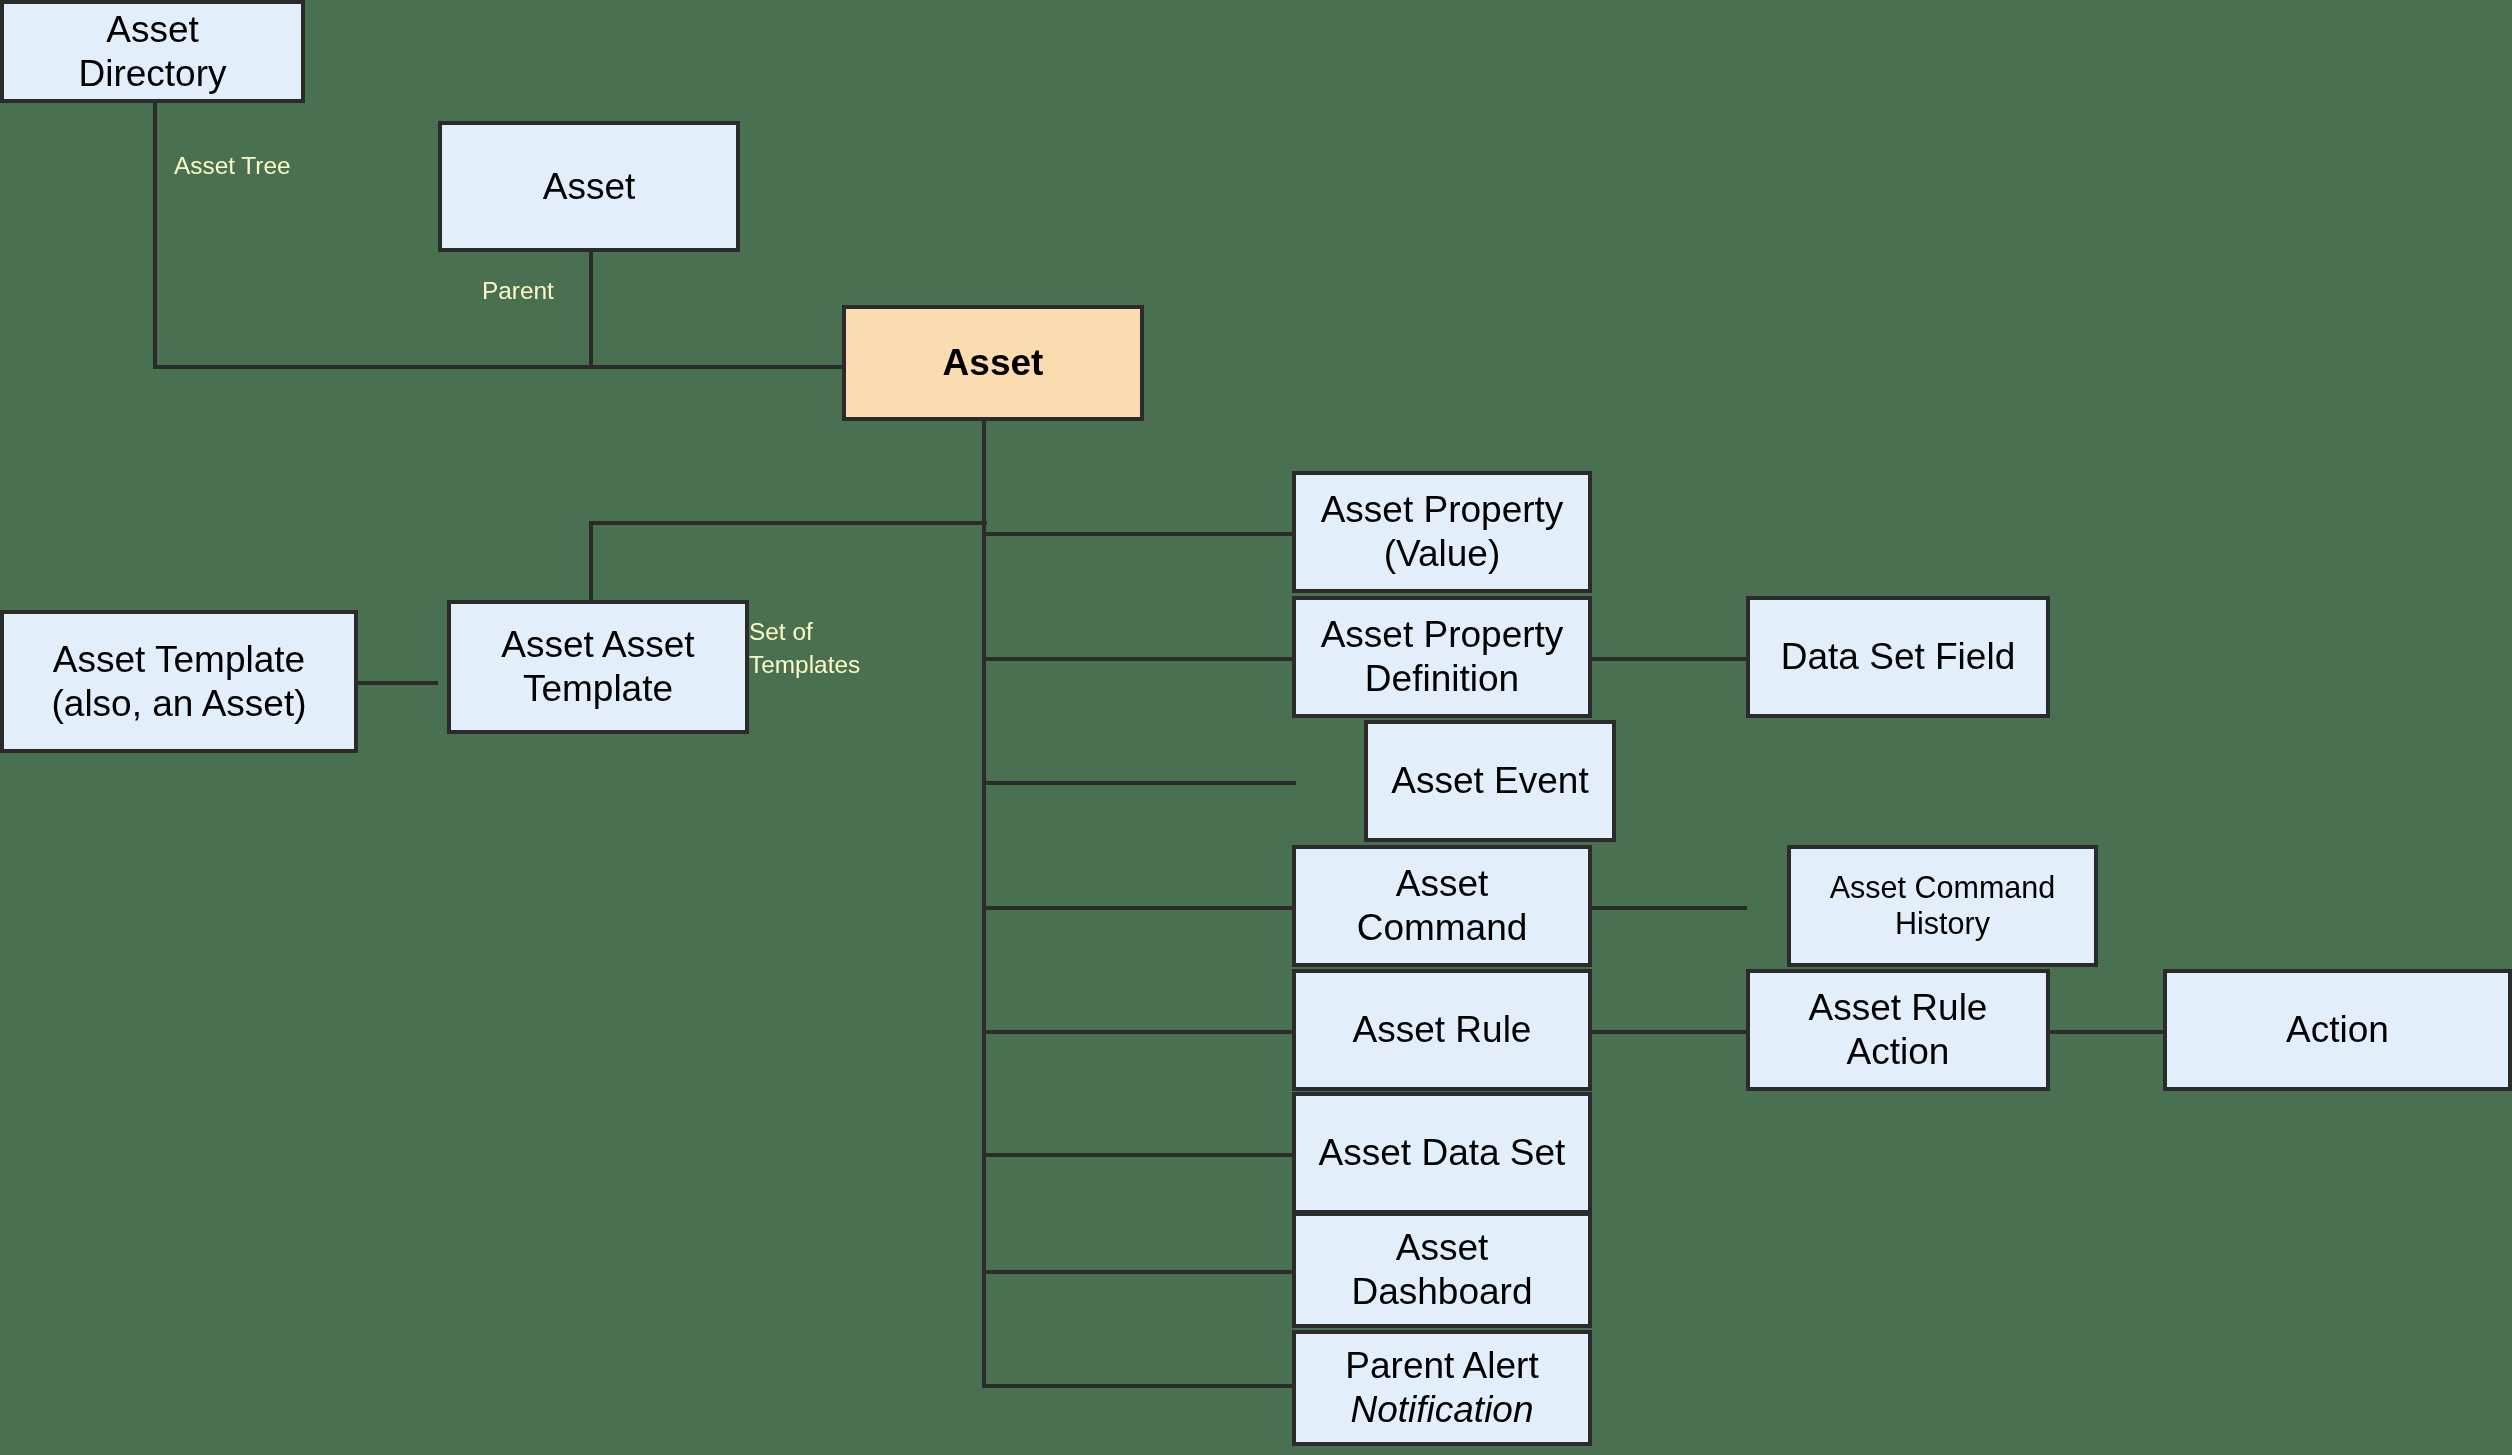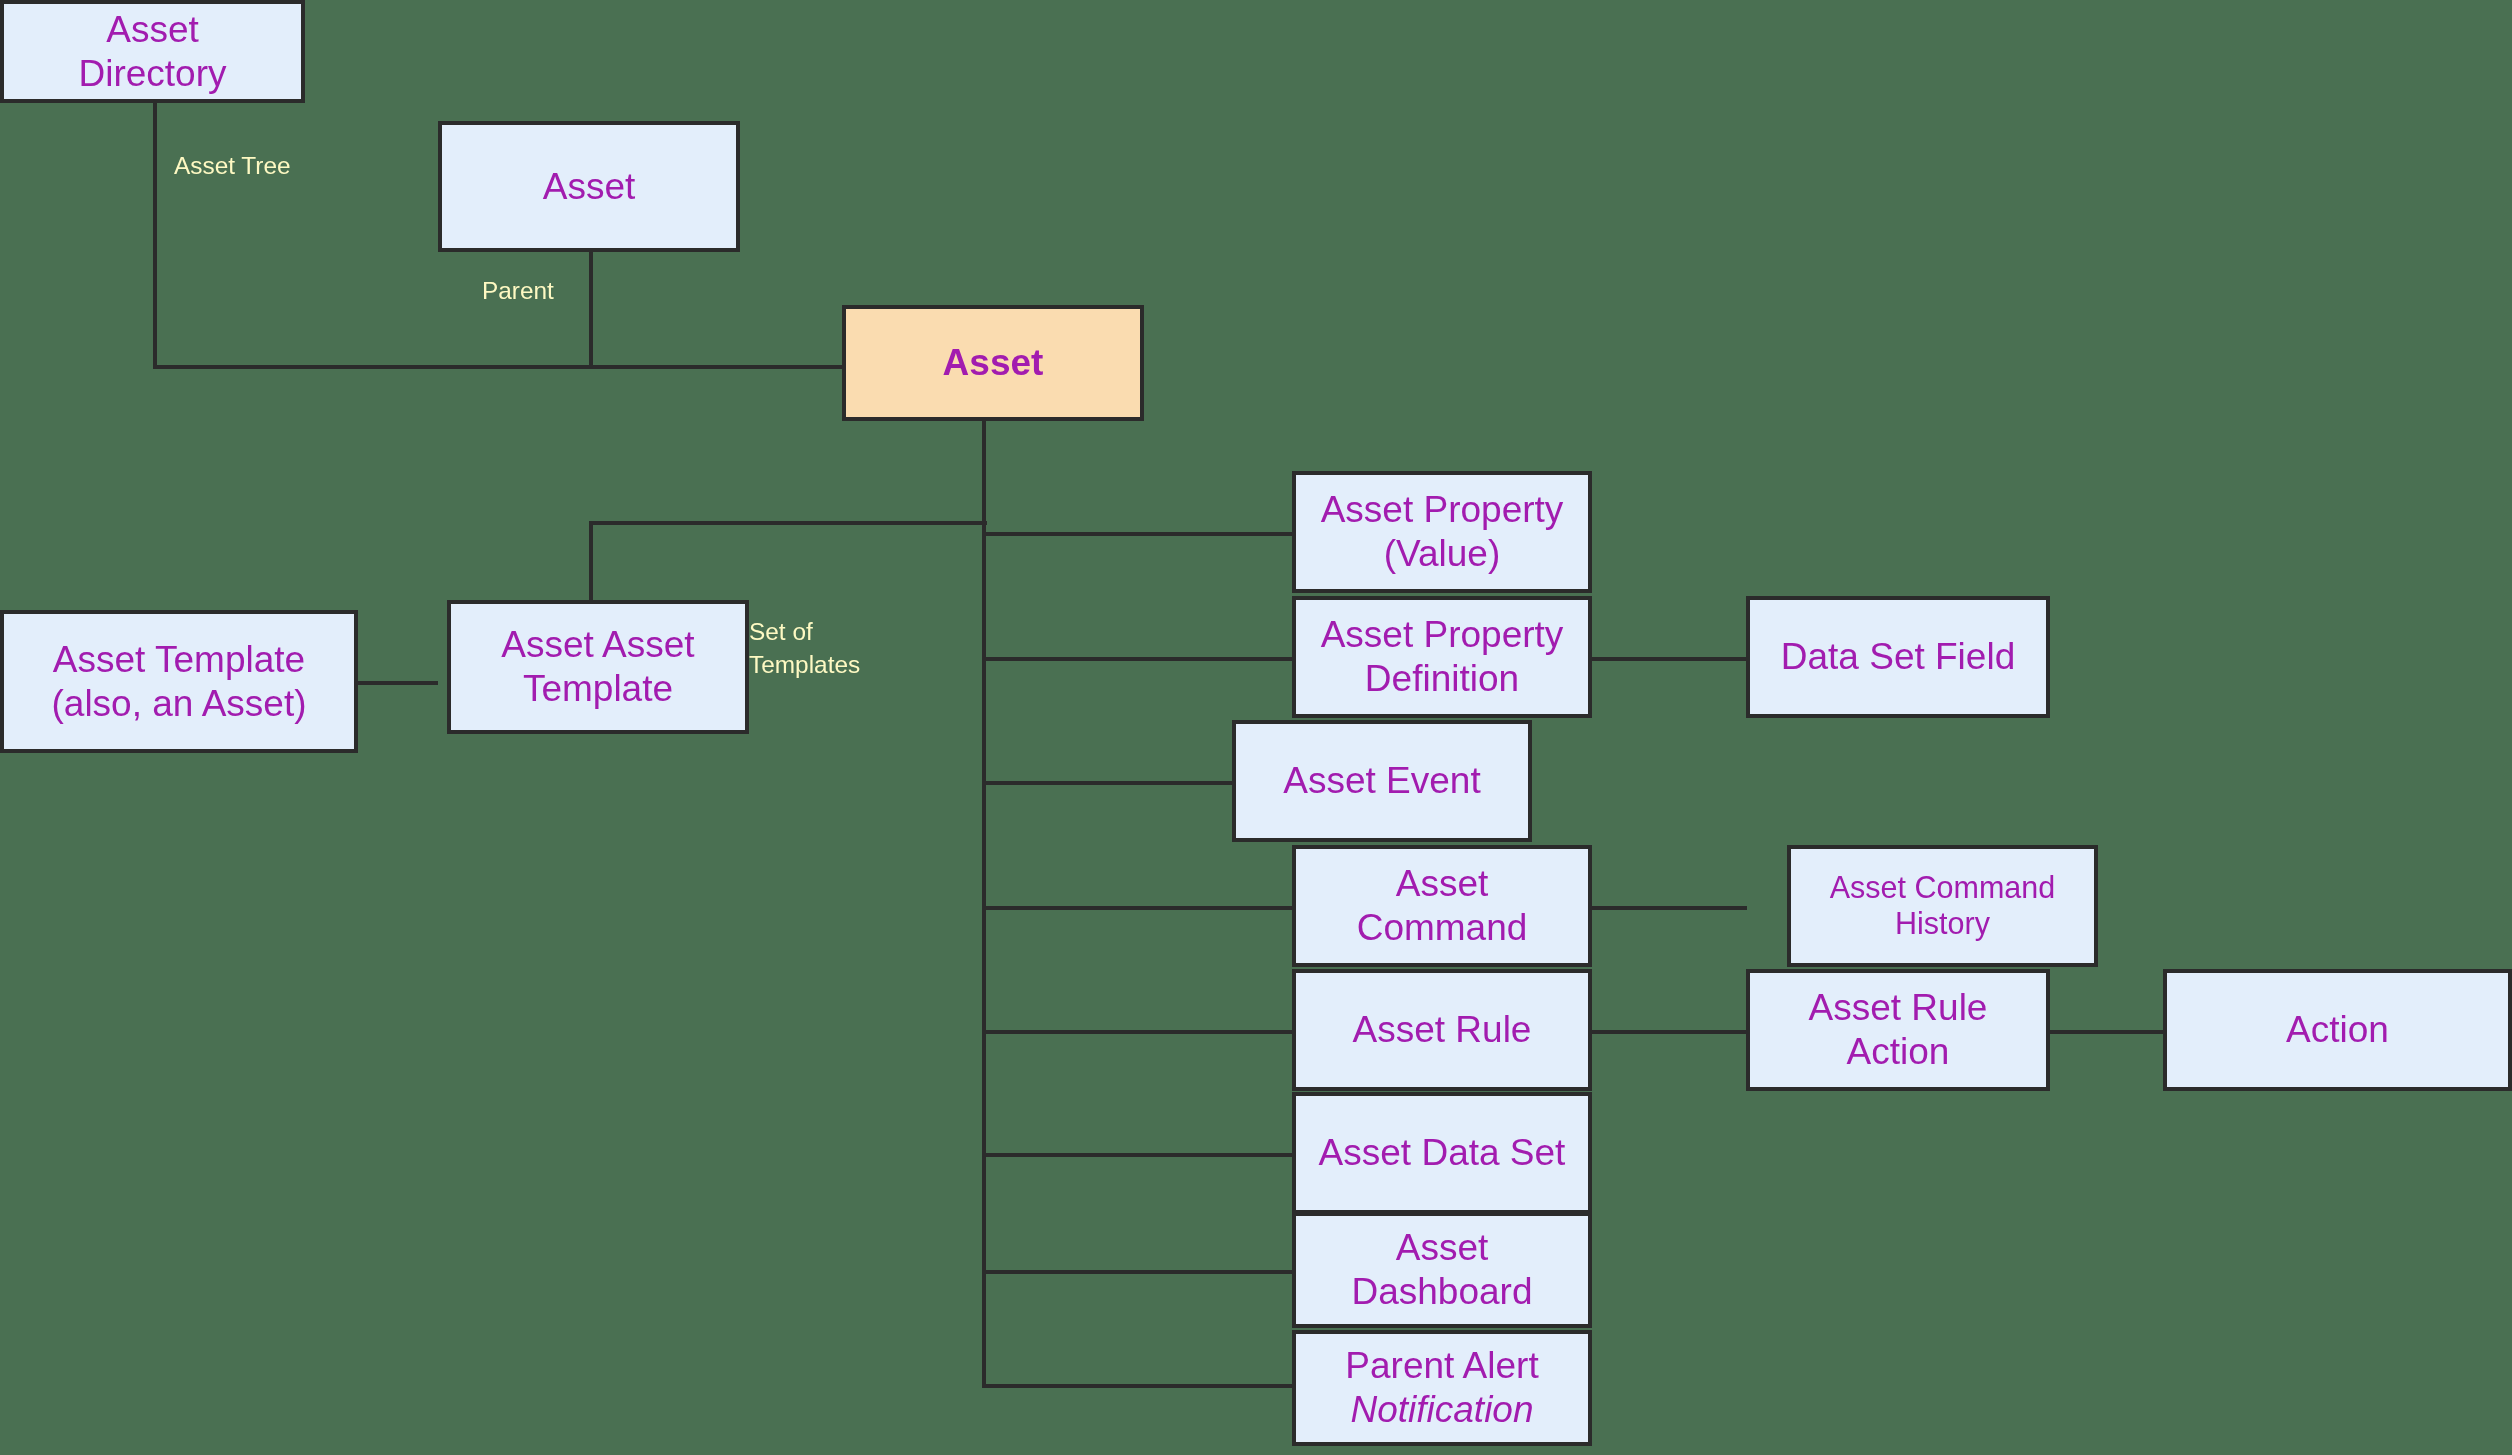--- a/index.html
+++ b/index.html
@@ -20,21 +20,21 @@
   }
   .node {
     position: absolute;
     box-sizing: border-box;
     background: #e3eefb;
     border: 4.3px solid #2b2b2b;
     display: flex;
     align-items: center;
     justify-content: center;
     text-align: center;
-    color: #a21caf;
+    color: #000000;
     font-size: 37px;
     line-height: 1.18;
     font-family: "Liberation Sans", sans-serif;
     padding: 0 6.1px;
     z-index: 5;
   }
   .node.accent {
     background: #fadcb0;
     font-weight: bold;
   }
@@ -143,21 +143,21 @@
     <span>
       <span>Asset Property</span>
       <span class="line2">Definition</span>
     </span>
   </div>
 
   <div class="node" style="left:1746px; top:596px; width:304px; height:122px;justify-content:center;">
     <span>Data Set Field</span>
   </div>
 
-  <div class="node" style="left:1232px; top:720px; width:300px; height:122px;">
+  <div class="node" style="left:1364px; top:720px; width:252px; height:122px;">
     <span>Asset Event</span>
   </div>
 
   <div class="node" style="left:1292px; top:845px; width:300px; height:122px;">
     <span>
       <span>Asset</span>
       <span class="line2">Command</span>
     </span>
   </div>
 

